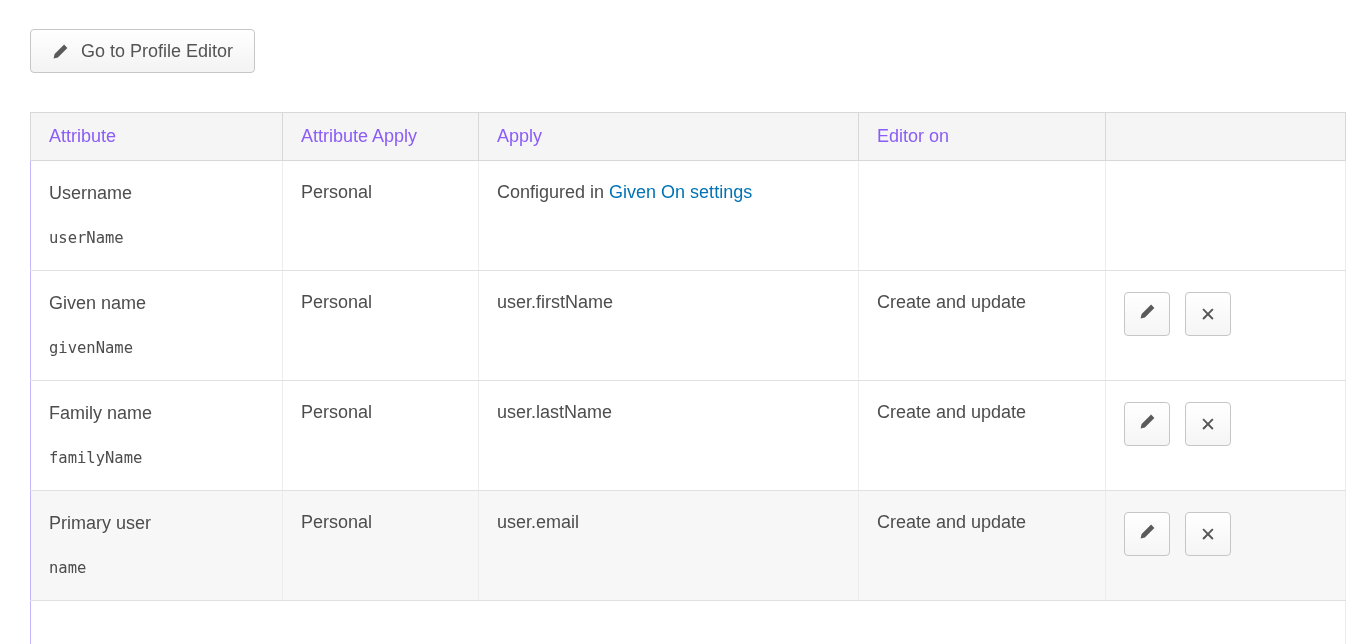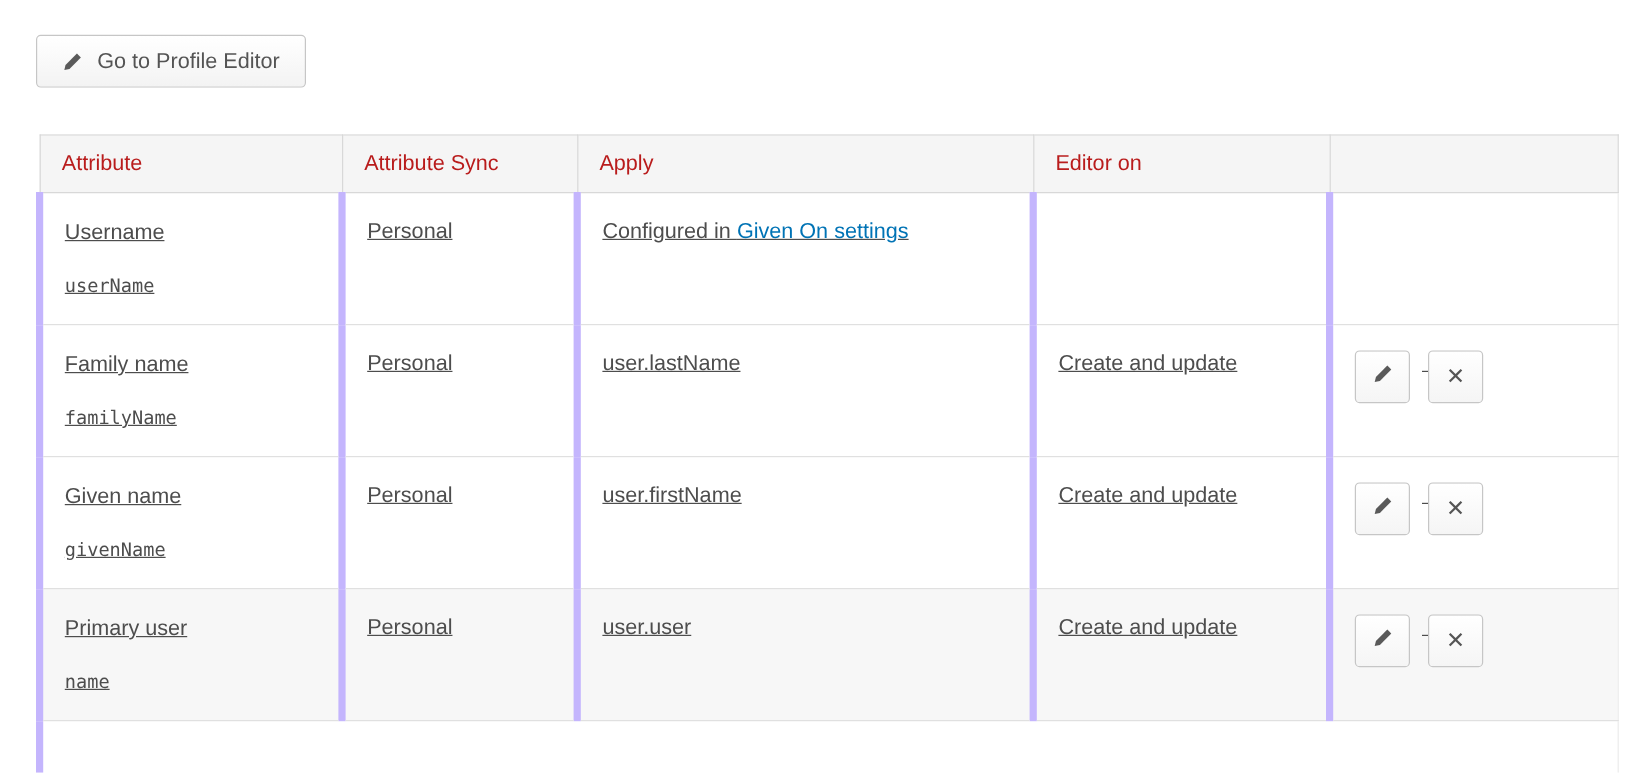--- a/index.html
+++ b/index.html
@@ -47,29 +47,28 @@
     margin: 39px 0 0 30px;
     font-size: 18px;
   }
   .attr-table th {
     background: var(--header_bg, #f5f5f5);
     border: 1px solid var(--border, #d8d8d8);
     font-weight: 400;
     text-align: left;
     padding: 12px 18px;
     height: 48px;
-    color: #b91c1c;
+    color: #8b5cf6;
   }
   .attr-table td {
-    border-left: 6px solid #c4b5fd;
+    border-left: 1px solid #c4b5fd;
     border-right: 1px solid #ececec;
     border-bottom: 1px solid #e0e0e0;
     vertical-align: top;
     padding: 21px 18px 0 18px;
-    text-decoration: underline;
   }
   .attr-table tbody tr { height: 110px; }
   tr.row-highlight td { background: #f7f7f7; }
 
   .attr-name { font-size: 18px; color: #4d4d4d; line-height: 22px; }
   .attr-var {
     margin-top: 24px;
     font-family: "DejaVu Sans Mono", "Liberation Mono", monospace;
     font-size: 15.5px;
     color: #4d4d4d;
@@ -119,68 +118,68 @@
     <colgroup>
       <col style="width:252px">
       <col style="width:196px">
       <col style="width:380px">
       <col style="width:247px">
       <col style="width:240px">
     </colgroup>
     <thead>
       <tr>
         <th>Attribute</th>
-        <th>Attribute Sync</th>
+        <th>Attribute Apply</th>
         <th>Apply</th>
         <th>Editor on</th>
         <th></th>
       </tr>
     </thead>
     <tbody>
 
       <tr>
         <td>
           <div class="attr-name">Username</div>
           <div class="attr-var">userName</div>
         </td>
         <td class="cell-type">Personal</td>
         <td class="cell-value"><span>Configured in </span><a class="link" href="#">Given On settings</a></td>
         <td class="cell-apply"></td>
         <td class="cell-actions"></td>
       </tr>
 
       <tr>
         <td>
-          <div class="attr-name">Family name</div>
-          <div class="attr-var">familyName</div>
-        </td>
-        <td class="cell-type">Personal</td>
-        <td class="cell-value">user.lastName</td>
+          <div class="attr-name">Given name</div>
+          <div class="attr-var">givenName</div>
+        </td>
+        <td class="cell-type">Personal</td>
+        <td class="cell-value">user.firstName</td>
         <td class="cell-apply">Create and update</td>
         <td class="cell-actions">
           <button class="icon-btn">
             <span>
               <svg width="17" height="17" viewBox="0 0 17 17">
                   <path fill="#5a5a5a" d="M12.1 1.6 L15.4 4.9 L5.9 14.4 L1.6 15.4 L2.6 11.1 Z"></path>
                 </svg>
             </span>
           </button>
           <button class="icon-btn">
             <span class="x-glyph">✕</span>
           </button>
         </td>
       </tr>
 
       <tr>
         <td>
-          <div class="attr-name">Given name</div>
-          <div class="attr-var">givenName</div>
-        </td>
-        <td class="cell-type">Personal</td>
-        <td class="cell-value">user.firstName</td>
+          <div class="attr-name">Family name</div>
+          <div class="attr-var">familyName</div>
+        </td>
+        <td class="cell-type">Personal</td>
+        <td class="cell-value">user.lastName</td>
         <td class="cell-apply">Create and update</td>
         <td class="cell-actions">
           <button class="icon-btn">
             <span>
               <svg width="17" height="17" viewBox="0 0 17 17">
                   <path fill="#5a5a5a" d="M12.1 1.6 L15.4 4.9 L5.9 14.4 L1.6 15.4 L2.6 11.1 Z"></path>
                 </svg>
             </span>
           </button>
           <button class="icon-btn">
@@ -188,21 +187,21 @@
           </button>
         </td>
       </tr>
 
       <tr class="row-highlight">
         <td>
           <div class="attr-name">Primary user</div>
           <div class="attr-var">name</div>
         </td>
         <td class="cell-type">Personal</td>
-        <td class="cell-value">user.user</td>
+        <td class="cell-value">user.email</td>
         <td class="cell-apply">Create and update</td>
         <td class="cell-actions">
           <button class="icon-btn">
             <span>
               <svg width="17" height="17" viewBox="0 0 17 17">
                   <path fill="#5a5a5a" d="M12.1 1.6 L15.4 4.9 L5.9 14.4 L1.6 15.4 L2.6 11.1 Z"></path>
                 </svg>
             </span>
           </button>
           <button class="icon-btn">

